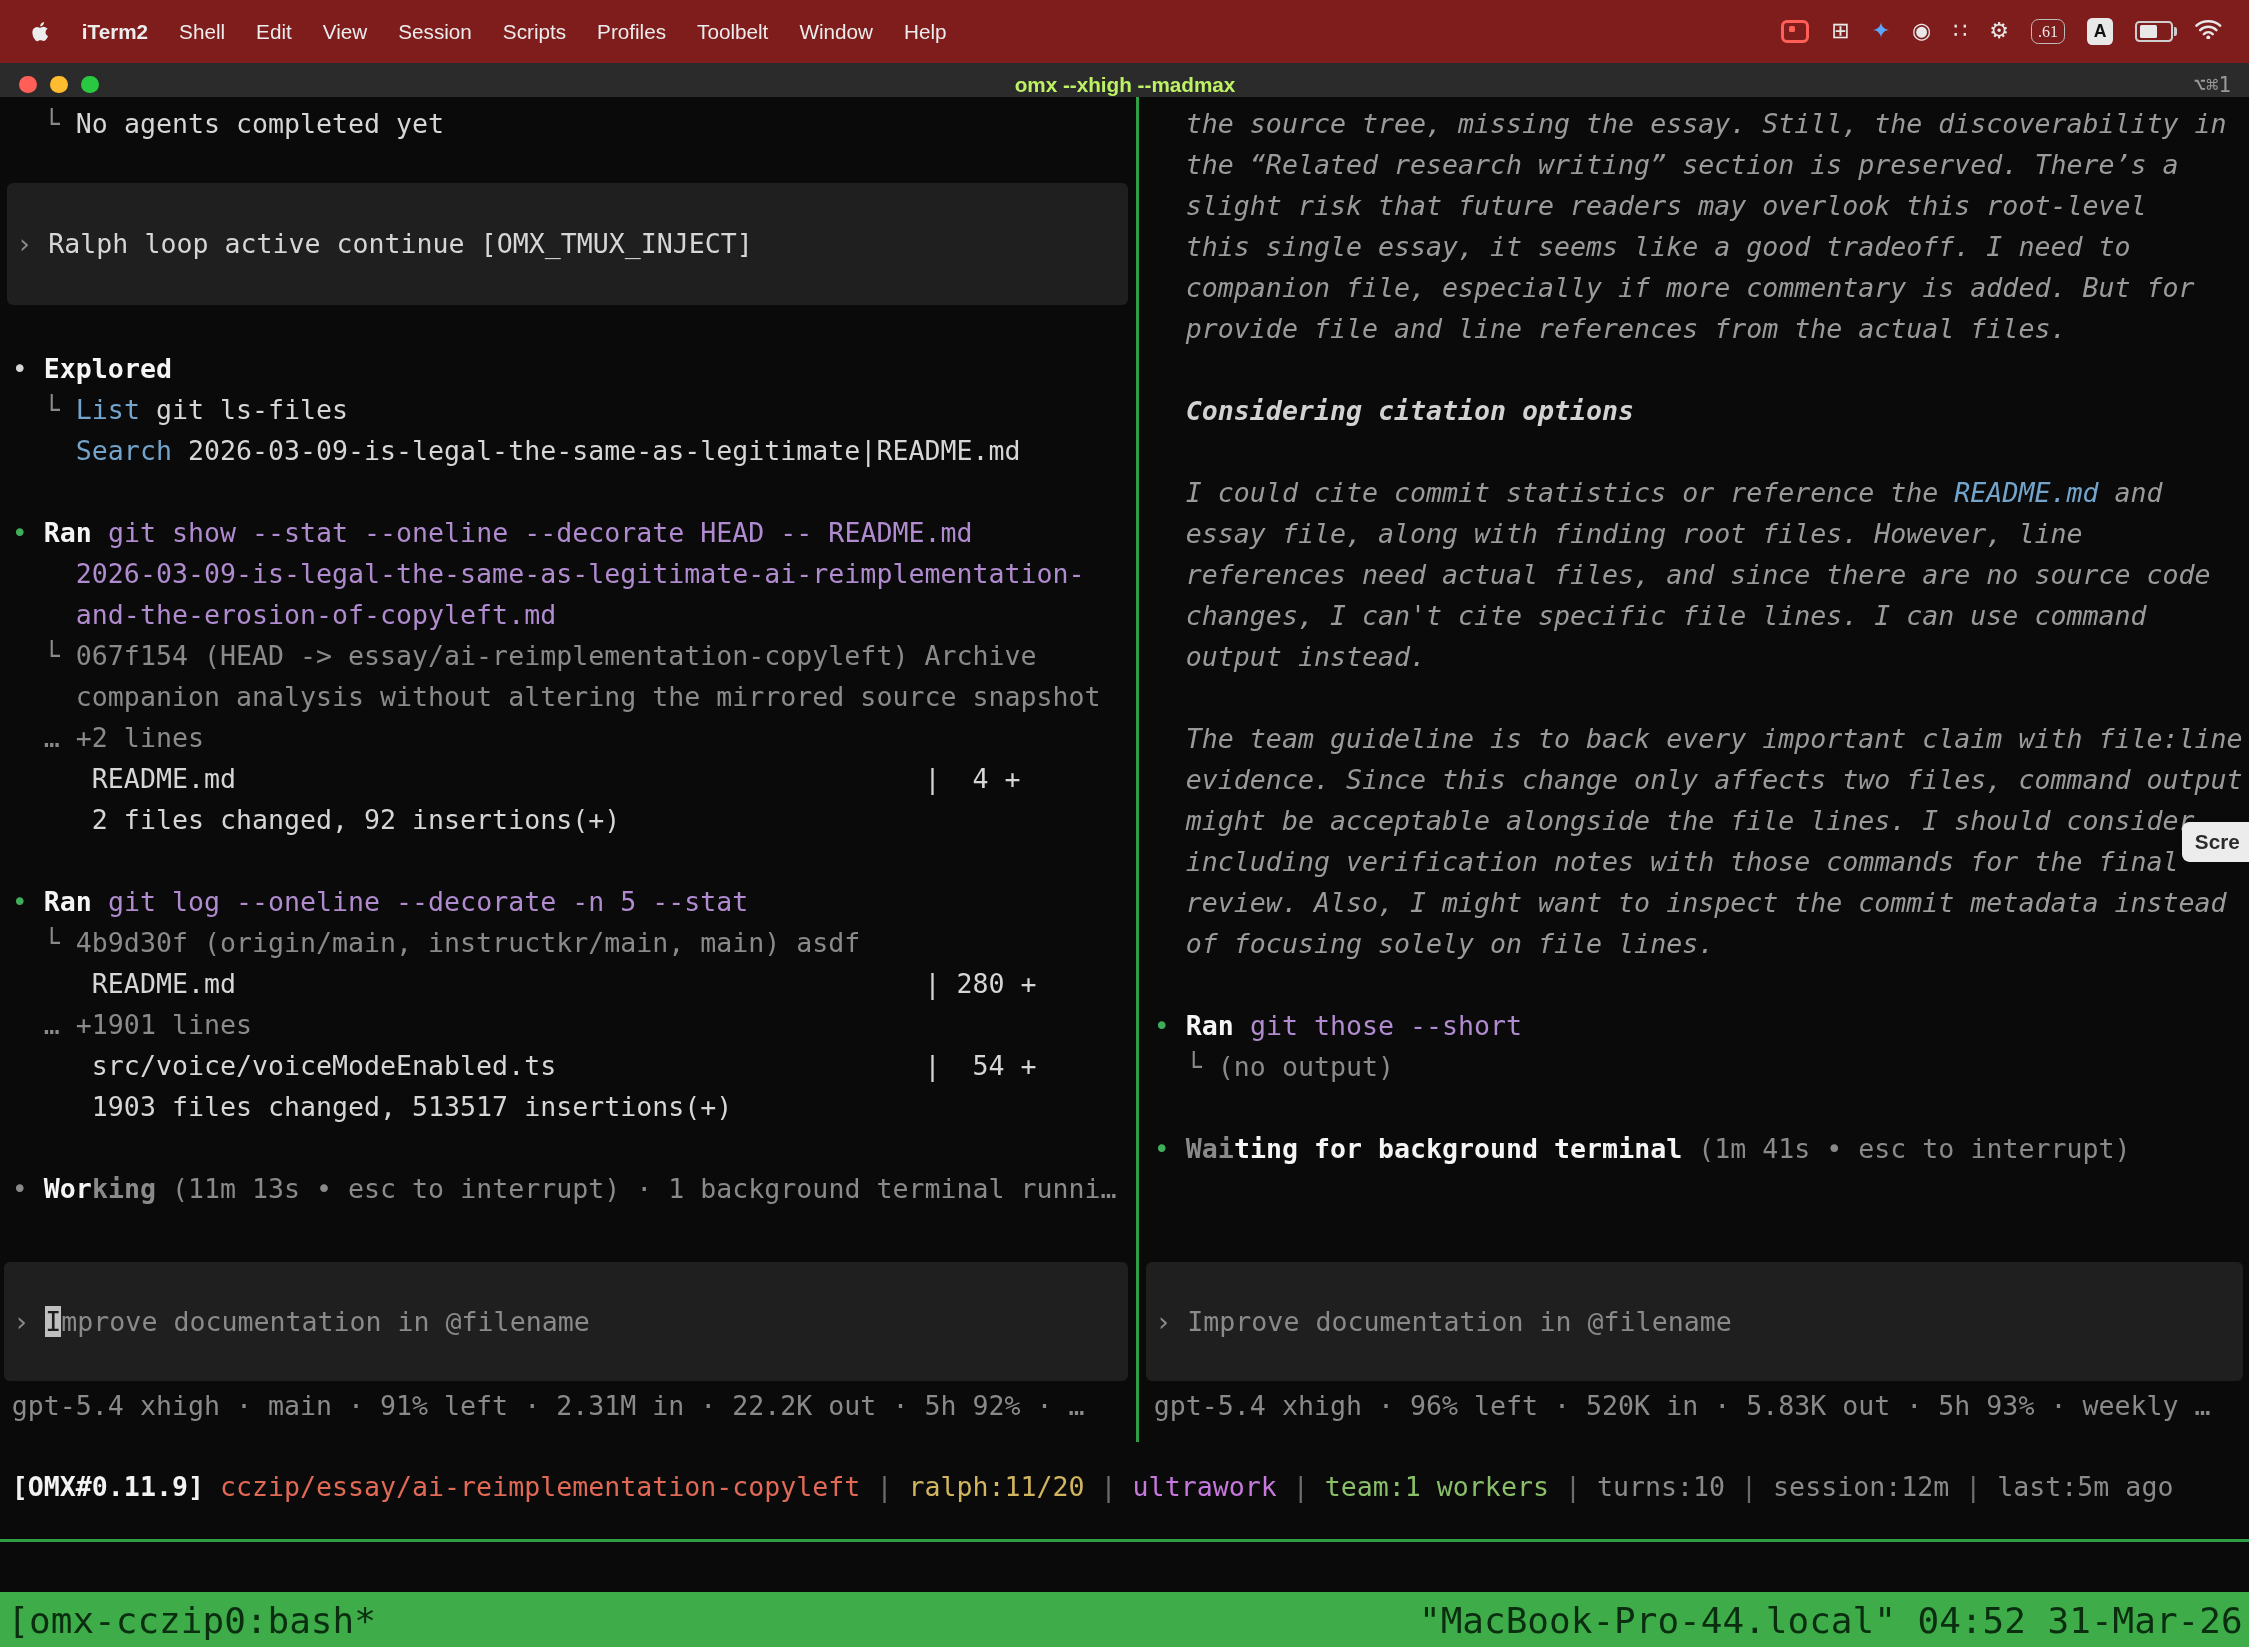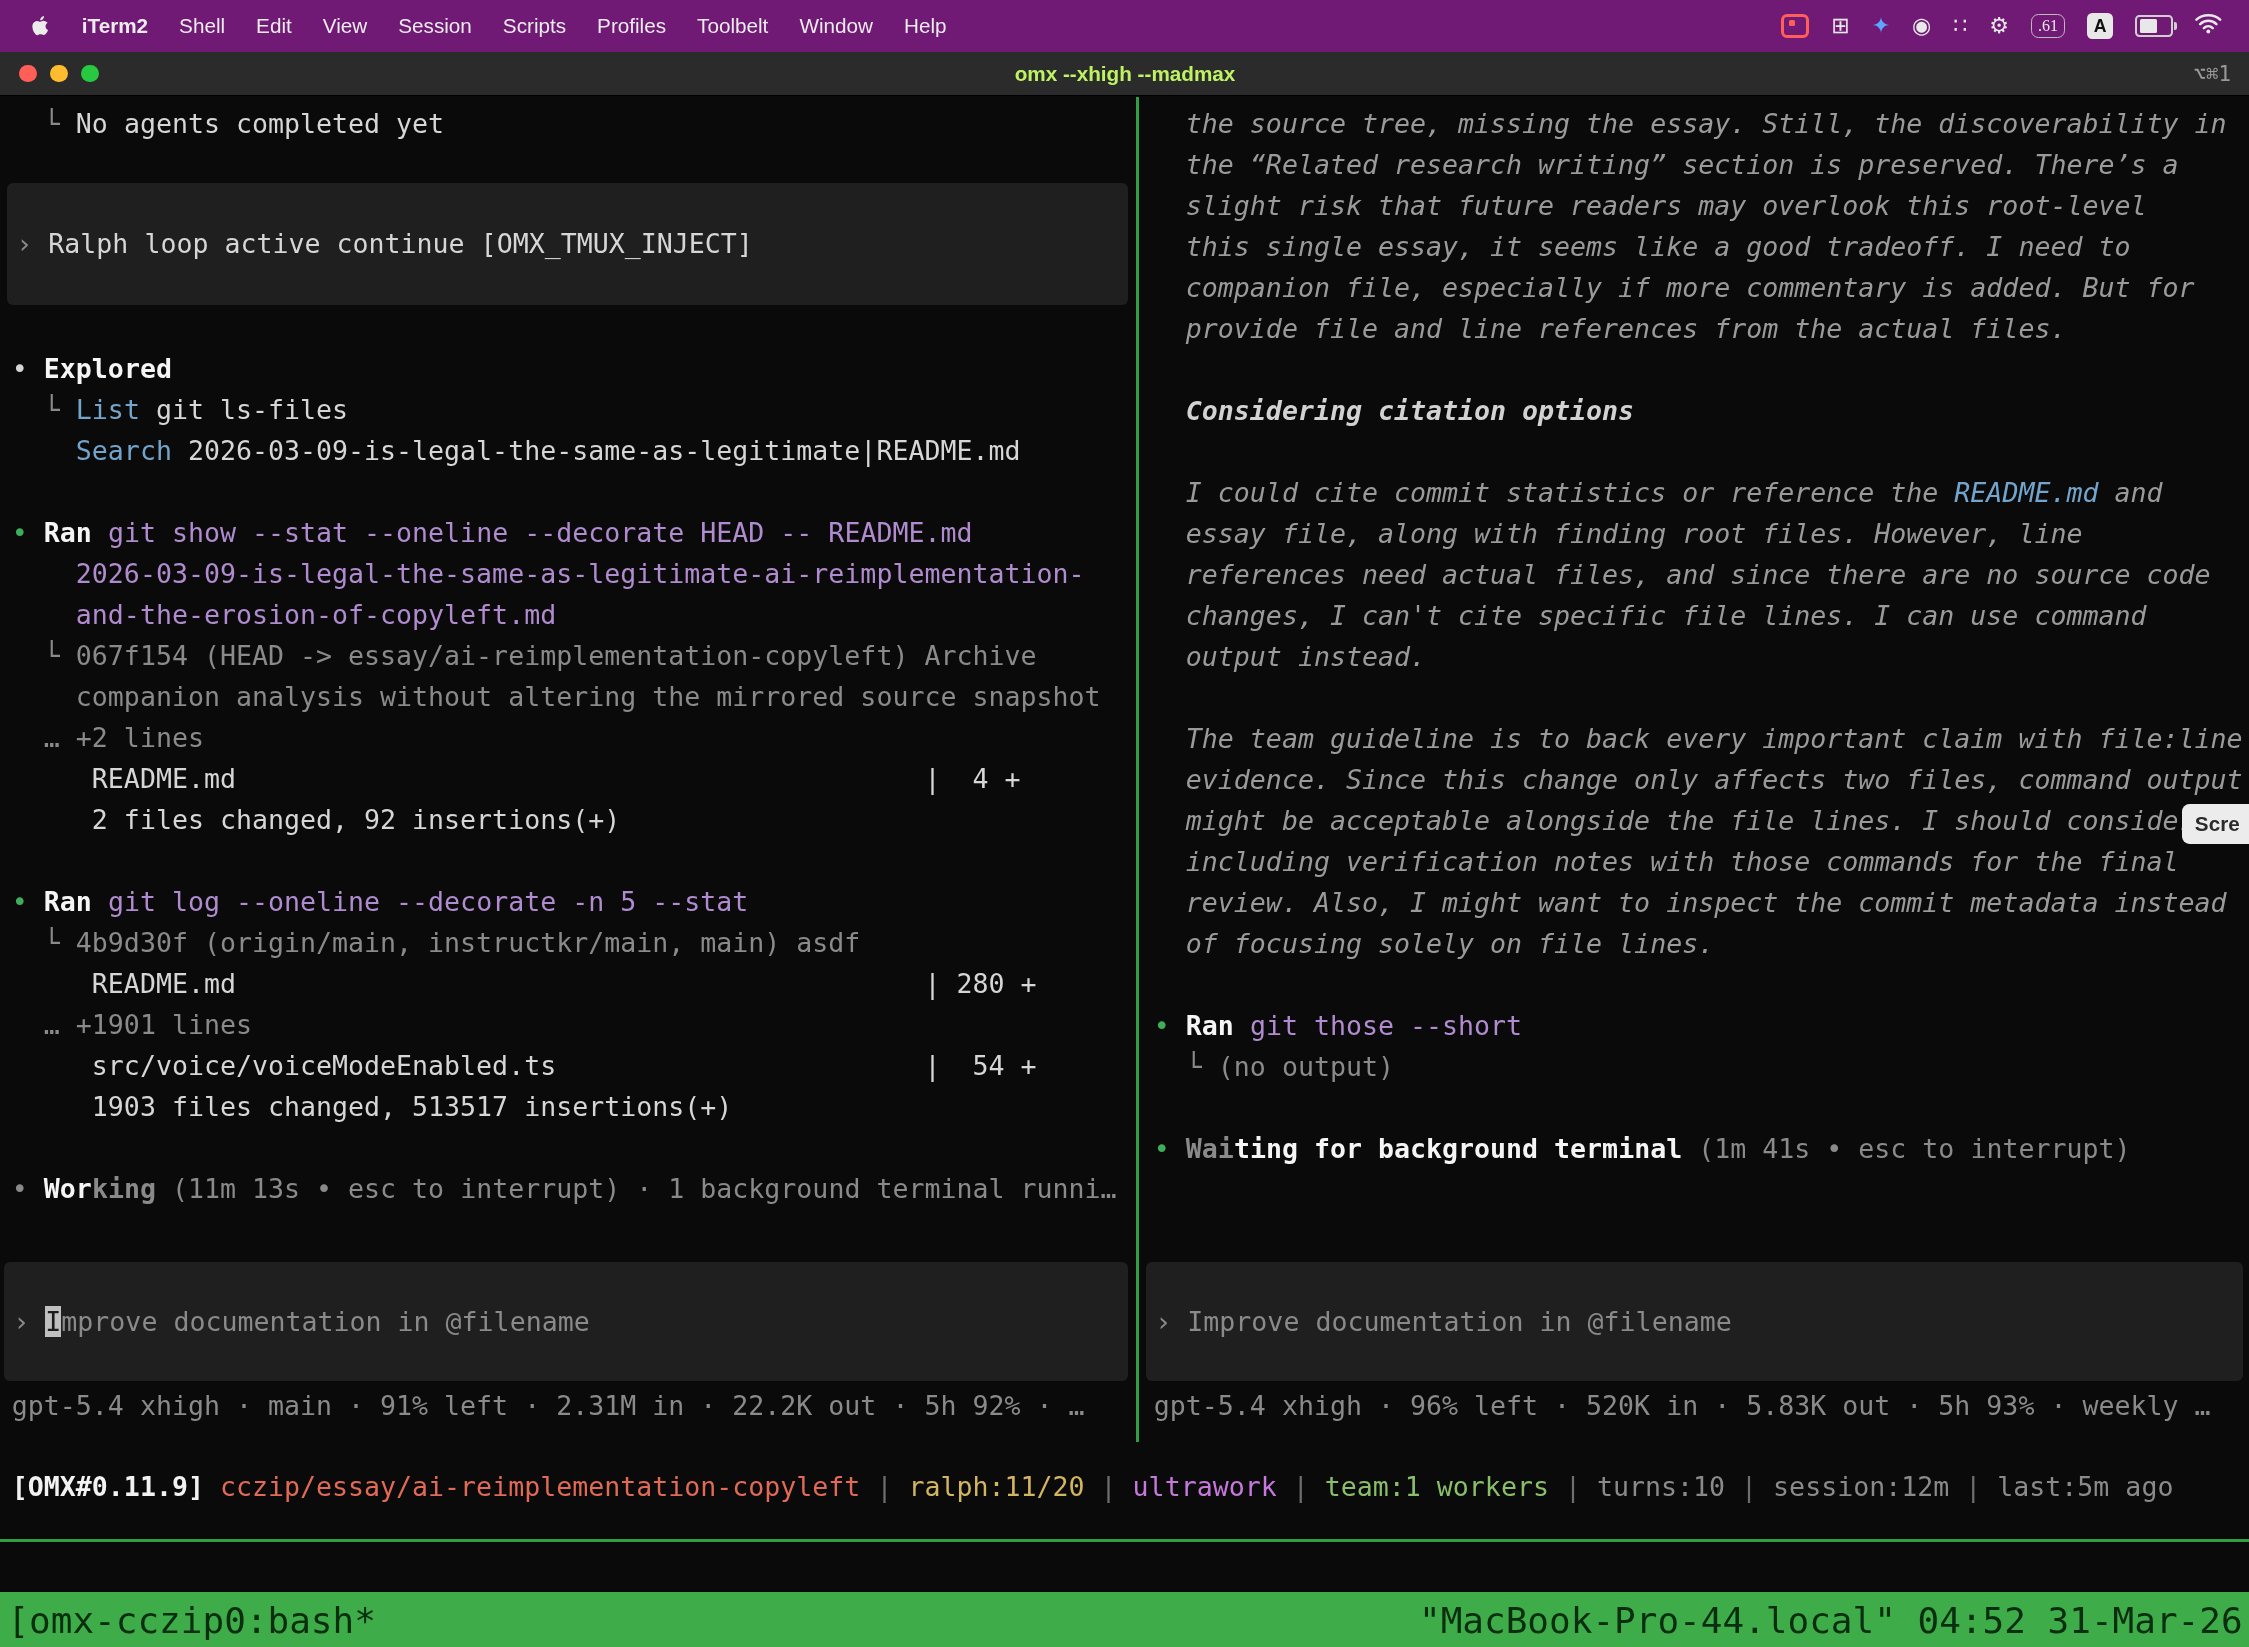--- a/index.html
+++ b/index.html
@@ -2,21 +2,21 @@
 <html style="font-size:11.8px"><head>
 <meta charset="utf-8">
 <style>
   html,body{margin:0;padding:0;}
   body{
     width:2250px;height:1648px;position:relative;overflow:hidden;
     background:#0a0a0a;font-family:"DejaVu Sans Mono",monospace;
   }
   
   .menu-bar{
-    height:52px;background:#701a75;display:flex;align-items:center;
+    height:63px;background:#7f1d1d;display:flex;align-items:center;
     color:#ececec;font-family:"Liberation Sans",sans-serif;font-size:20.7px;
     padding:0 17.7px;box-sizing:border-box;
   }
   .apple-wrap{padding:0 14.8px;display:flex;align-items:center;}
   .menu-item{padding:0 15.5px;white-space:nowrap;}
   .menu-item.app{font-weight:bold;}
   .mb-spacer{flex:1;}
   .status-icons{display:flex;align-items:center;gap:22px;padding-right:10.3px;}
   .glyph-icon{font-size:22px;line-height:26.6px;color:#e8e8e8;}
   .glyph-icon.blue{color:#5aa7ff;}
@@ -64,21 +64,21 @@
     display:flex;align-items:center;padding-left:8.9px;font-size:26.6px;white-space:pre;
   }
   .input-box{
     position:absolute;left:4.4px;right:7.4px;bottom:61px;height:119px;background:#1f1f1f;border-radius:5.9px;
     display:flex;align-items:center;padding-left:8.9px;font-size:26.6px;white-space:pre;box-sizing:border-box;
   }
   .cur{background:#bfbfbf;color:#1b1b1b;}
   .pane-status{position:absolute;left:11.8px;bottom:16px;height:41px;line-height:41px;
     font-size:26.6px;color:#8a8a8a;white-space:pre;}
   .scre-chip{
-    position:absolute;top:707px;right:0;height:40px;background:#ececec;color:#2b2b2b;
+    position:absolute;top:725px;right:0;height:40px;background:#ececec;color:#2b2b2b;
     border-radius:7.4px 0 0 7.4px;display:flex;align-items:center;padding:0 10.3px 0 13.3px;
     font-family:"Liberation Sans",sans-serif;font-size:20.7px;font-weight:bold;
   }
   
   .omx-line{position:absolute;top:1466px;left:11.8px;height:41px;line-height:41px;font-size:26.6px;white-space:pre;}
   .omx-version{color:#f2f2f2;font-weight:bold;}
   .omx-repo{color:#e06a55;}
   .omx-sep{color:#6e6e6e;}
   .omx-ralph{color:#d2b55f;margin-top:40px;}
   .omx-mode{color:#c678dd;}

